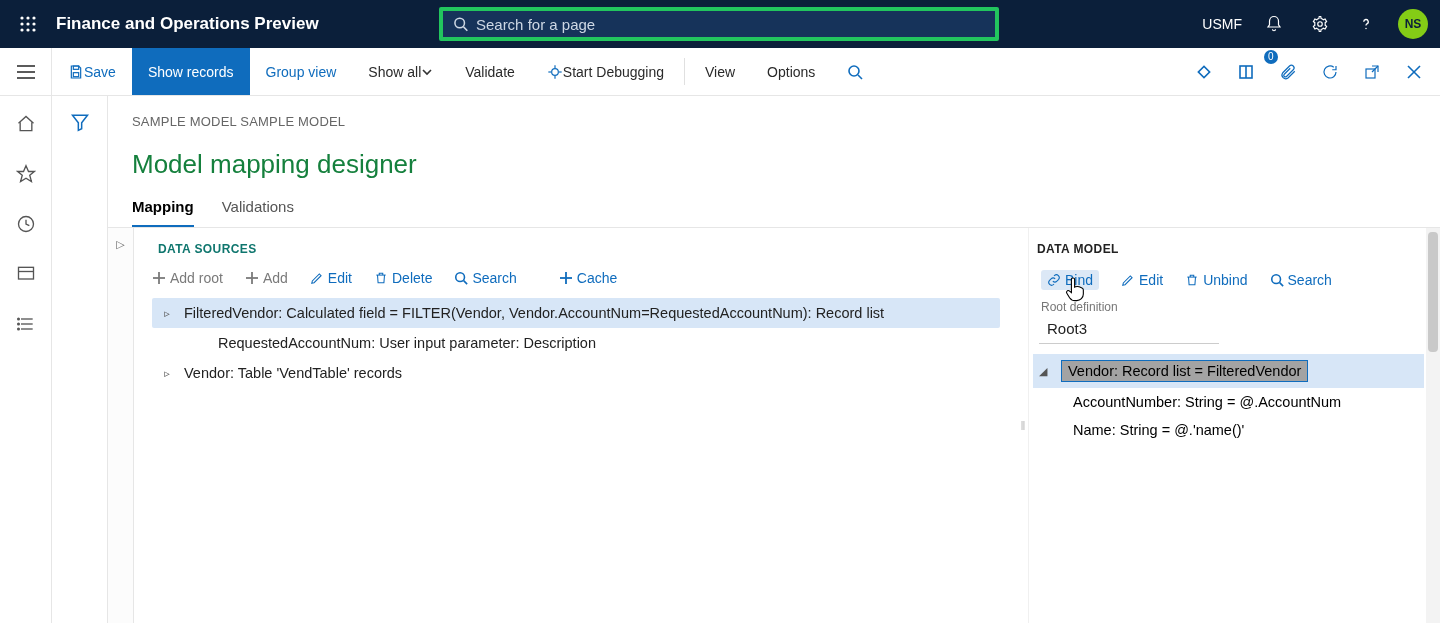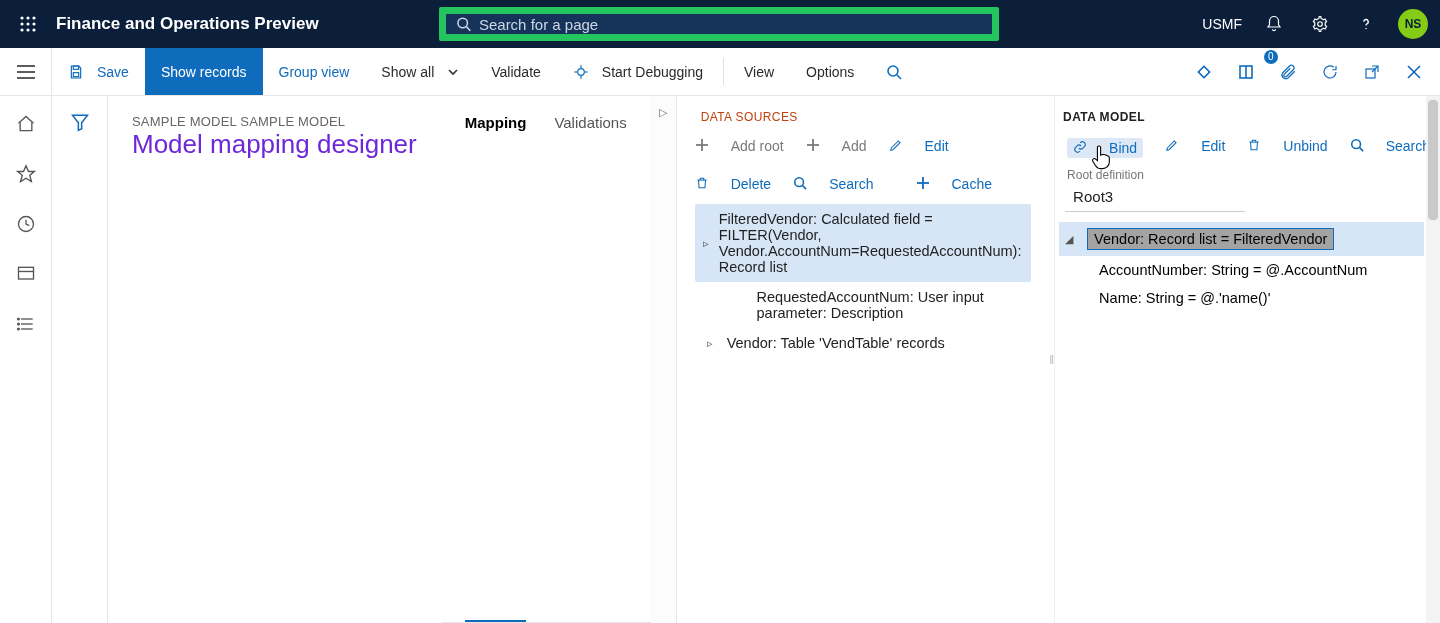--- a/index.html
+++ b/index.html
@@ -7,42 +7,42 @@
 
   
   .appbar {
     height: 48px; background: #0b1f3a; color: #fff;
     display: flex; align-items: center; padding: 16px 8px;
   }
   .waffle { width: 40px; height: 40px; display:flex; align-items:center; justify-content:center; cursor:pointer; }
   .app-title { font-size: 17px; font-weight: 600; margin-left: 8px; }
   .searchbar {
     margin-left: 120px; flex: 0 0 560px; height: 34px;
-    background: #16335a; border: 7px solid #22c55e; border-radius: 2px;
+    background: #16335a; border: 4px solid #22c55e; border-radius: 2px;
     display:flex; align-items:center; padding: 0 10px; color:#cdd7e4;
   }
   .searchbar input {
     background: transparent; border: none; outline: none; color:#cdd7e4;
     font-size: 15px; margin-left: 8px; width: 100%;
   }
   .searchbar input::placeholder { color:#cdd7e4; }
   .appbar-right { margin-left:auto; display:flex; align-items:center; gap: 18px; padding-right: 4px; }
   .appbar-right .txt { font-size: 14px; }
   .appbar-icon { width: 28px; height:28px; display:flex; align-items:center; justify-content:center; cursor:pointer; }
   .avatar { width:30px; height:30px; border-radius:50%; background:#84cc16; color:#0b1f3a; font-size:12px; font-weight:600; display:flex; align-items:center; justify-content:center; }
 
   
   .cmdbar {
     height: 48px; border-bottom: 1px solid #e6e6e6;
     display:flex; align-items:stretch; background:#fff;
   }
   .cmdbar .seg { display:flex; align-items:center; }
   .cmdbar .hamburger { width:52px; justify-content:center; border-right:1px solid #e6e6e6; cursor:pointer; }
   .cmd-btn {
-    display:flex; align-items:center; gap:13px; padding: 0 16px; height:100%;
+    display:flex; align-items:center; gap:0; padding: 0 16px; height:100%;
     font-size: 14px; color:#2a2a2a; cursor:pointer; white-space:nowrap;
   }
   .cmd-btn.link { color:#0f6cbd; }
   .cmd-btn.active { background:#0f6cbd; color:#fff; }
   .cmd-btn .ico { width:16px; height:16px; display:inline-flex; align-items:center; justify-content:center; }
   .cmd-sep-v { width:1px; background:#e0e0e0; margin:10px 4px; }
   .cmdbar .right { margin-left:auto; display:flex; align-items:center; gap: 6px; padding-right: 8px; }
   .cmdbar .right .iconbtn { width:36px; height:36px; display:flex; align-items:center; justify-content:center; cursor:pointer; }
   .pill {
     position:relative;
@@ -57,41 +57,41 @@
   .leftrail {
     width:52px; border-right:1px solid #e6e6e6; display:flex; flex-direction:column; align-items:center; padding-top:16px; gap:26px;
   }
   .leftrail .ritem { width:24px; height:24px; display:flex; align-items:center; justify-content:center; cursor:pointer; color:#555; }
 
   .filterrail {
     width:56px; border-right:1px solid #e6e6e6; display:flex; justify-content:center; padding-top:16px;
   }
   .filterrail .filter { color:#0f6cbd; cursor:pointer; }
 
-  .main { flex:1; display:flex; overflow:hidden; }
+  .main { flex:1; display:flex; flex-direction:column; overflow:hidden; }
   .page-head { padding: 18px 24px 0 24px; }
   .breadcrumb { font-size:13px; color:#666; letter-spacing:.2px; }
-  .page-title { font-size:26px; font-weight:400; color:#6d28d9; margin-top:0; }
+  .page-title { font-size:26px; font-weight:400; color:#15803d; margin-top:20px; }
 
   .tabs { display:flex; gap:28px; margin-top:18px; padding: 0 24px; border-bottom:1px solid #e6e6e6; }
   .tab { font-size:15px; color:#555; padding-bottom:10px; cursor:pointer; }
   .tab.active { color:#000; font-weight:600; border-bottom:2px solid #0f6cbd; }
 
   .split { flex:1; display:flex; overflow:hidden; position:relative; }
   .left-pane { flex: 1 1 auto; display:flex; overflow:hidden; }
   .gutter {
     width:26px; border-right:1px solid #e6e6e6; background:#fcfcfc;
     display:flex; align-items:flex-start; justify-content:center; padding-top:10px;
     cursor:pointer;
   }
   .ds-pane { flex:1; padding: 14px 18px 0 18px; overflow:auto; }
-  .sec-title { font-size:12px; font-weight:400; letter-spacing:.4px; color:#c2410c;padding-left:6px; }
+  .sec-title { font-size:12px; font-weight:700; letter-spacing:.4px; color:#0f766e;padding-left:6px; }
 
   .ds-toolbar { display:flex; gap:22px; margin-top:14px; align-items:center; flex-wrap:wrap; }
-  .tbtn { display:flex; gap:22px; font-size:14px; cursor:pointer; color:#0f6cbd; }
+  .tbtn { display:flex; align-items:center; gap:4px; font-size:14px; cursor:pointer; color:#0f6cbd; }
   .tbtn.dim { color:#7a7a7a; }
 
   .tree { margin-top:12px; }
   .node { display:flex; align-items:center; gap:10px; padding:7px 8px; font-size:14.5px; color:#222; border-radius:2px; }
   .node .caret { width:14px; color:#555; font-size:11px; display:inline-flex; justify-content:center; }
   .node.sel { background:#d7e6f7; }
   .node.indent1 { padding-left: 42px; }
 
   .splitter { width:10px; display:flex; align-items:center; justify-content:center; cursor:col-resize; color:#bbb; font-size:12px; }
 

